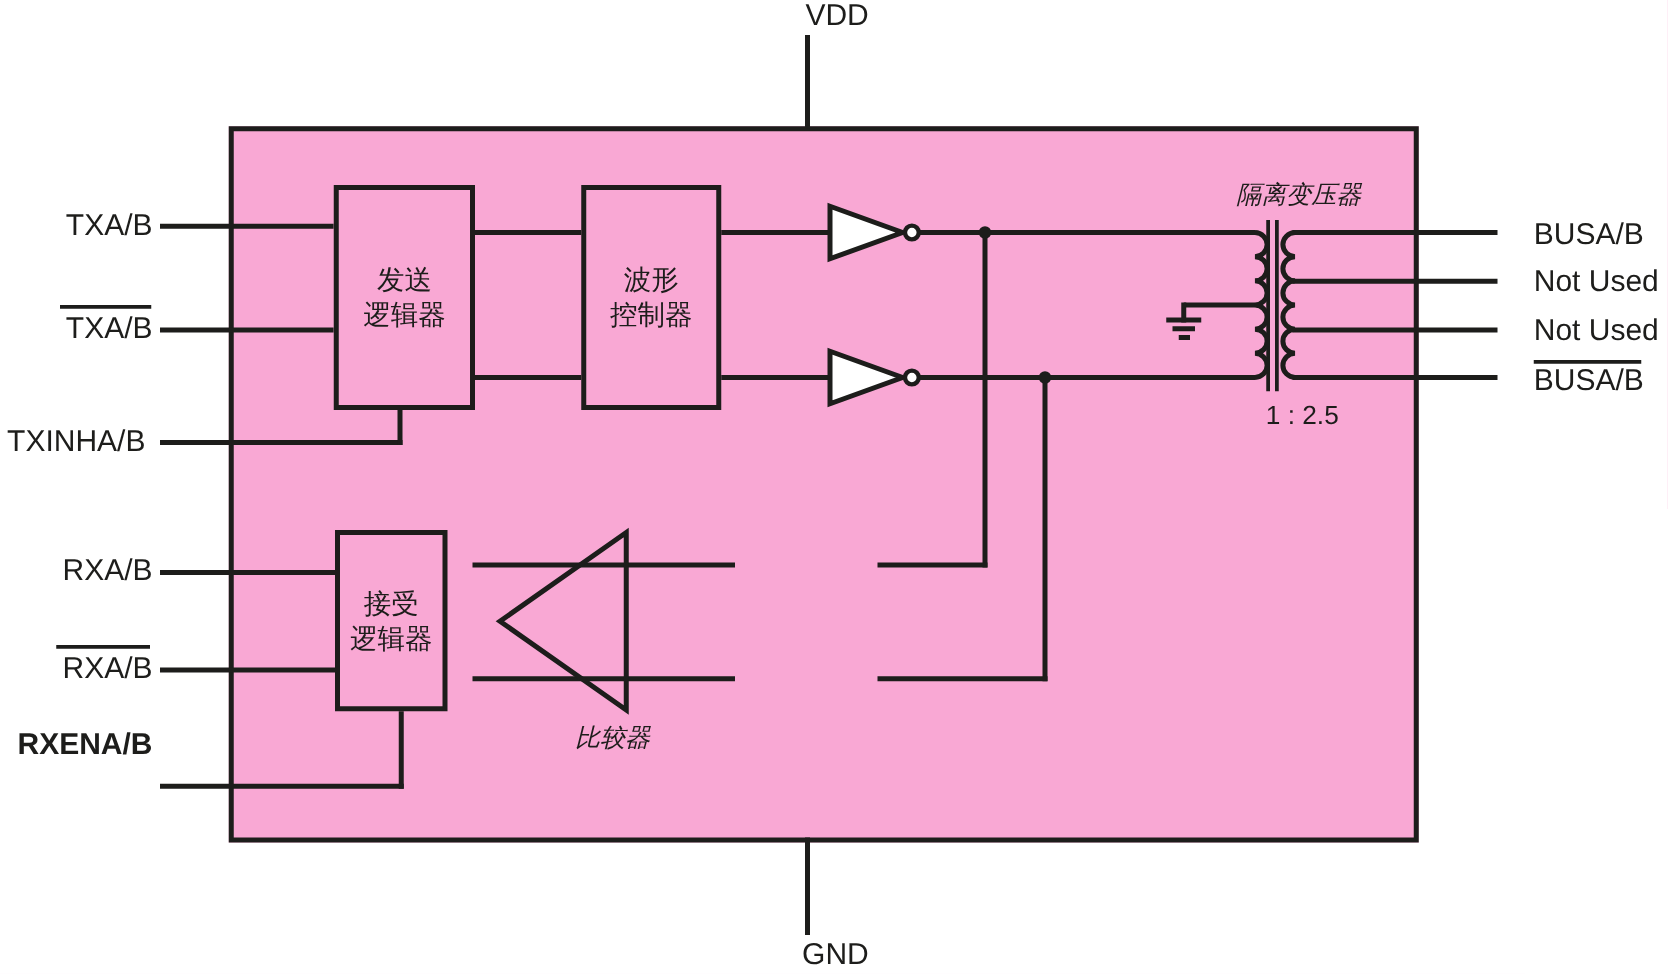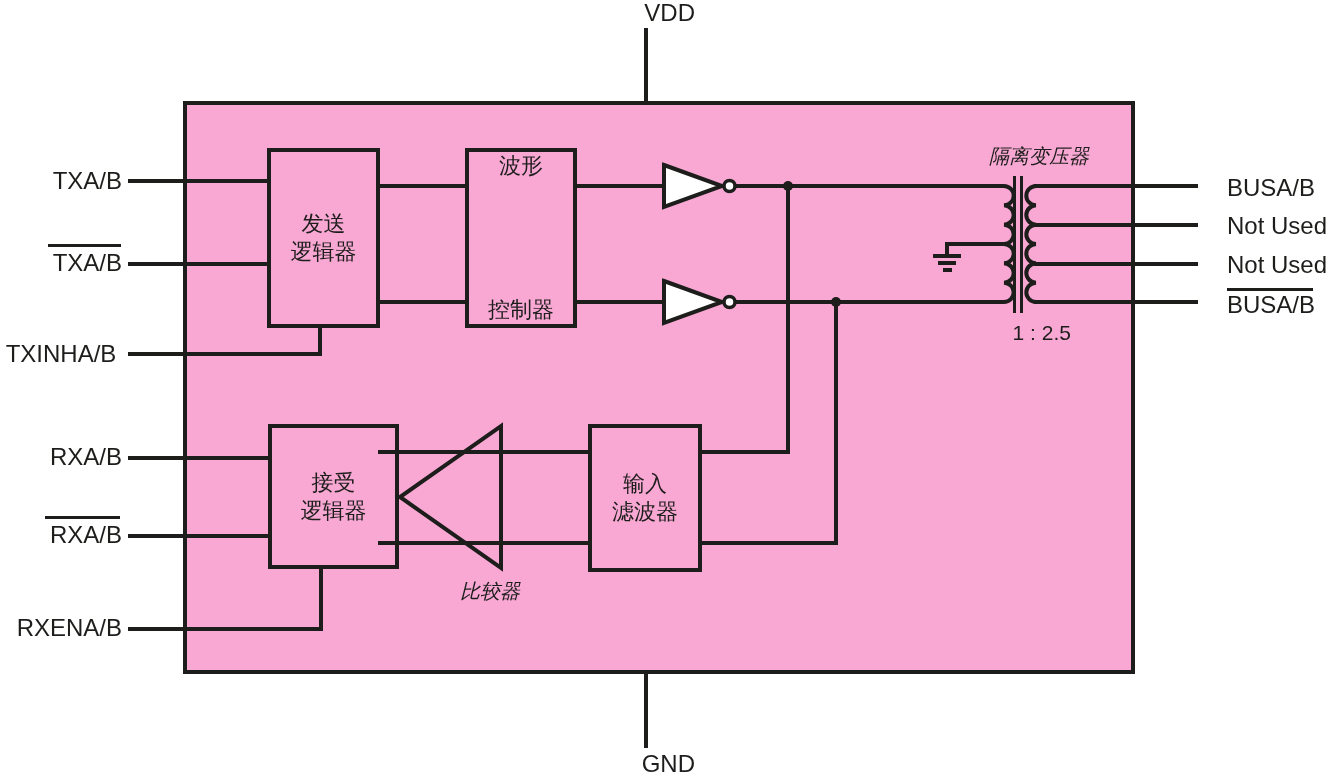--- a/index.html
+++ b/index.html
@@ -38,37 +38,33 @@
   <div class="h" style="left:128px;top:627px;width:195px;"></div>
   <div class="v" style="left:319px;top:565px;height:66px;"></div>
 
   <div class="lbl lbl-left" style="top:169px;">TXA/B</div>
   <div class="h thin" style="left:48px;top:244px;width:73px;"></div>
   <div class="lbl lbl-left" style="top:251px;">TXA/B</div>
   <div class="lbl lbl-left" style="top:342px;text-align:center;">TXINHA/B</div>
   <div class="lbl lbl-left" style="top:445px;">RXA/B</div>
   <div class="h thin" style="left:45px;top:516px;width:75px;"></div>
   <div class="lbl lbl-left" style="top:523px;">RXA/B</div>
-  <div class="lbl lbl-left" style="top:616px;">RXENA/B</div>
+  <div class="lbl lbl-left" style="top:584px;font-weight:bold;">RXENA/B</div>
 
   <div class="box" style="left:267px;top:148px;width:113px;height:180px;">
     <div class="bl">发送</div>
     <div class="bl">逻辑器</div>
   </div>
-  <div class="box" style="left:465px;top:148px;width:112px;height:180px;justify-content:space-between;">
+  <div class="box" style="left:465px;top:148px;width:112px;height:180px;">
     <div class="bl">波形</div>
     <div class="bl">控制器</div>
   </div>
-  <div class="box" style="left:268px;top:424px;width:131px;height:145px;">
+  <div class="box" style="left:268px;top:424px;width:90px;height:145px;">
     <div class="bl">接受</div>
     <div class="bl">逻辑器</div>
-  </div>
-  <div class="box" style="left:588px;top:424px;width:114px;height:148px;">
-    <div class="bl">输入</div>
-    <div class="bl">滤波器</div>
   </div>
 
   <div class="h" style="left:380px;top:184px;width:85px;"></div>
   <div class="h" style="left:380px;top:300px;width:85px;"></div>
   <div class="h" style="left:577px;top:184px;width:87px;"></div>
   <div class="h" style="left:577px;top:300px;width:87px;"></div>
   <div class="h" style="left:736px;top:184px;width:268px;"></div>
   <div class="h" style="left:736px;top:300px;width:268px;"></div>
   <div class="v" style="left:786px;top:184px;height:270px;"></div>
   <div class="v" style="left:834px;top:300px;height:245px;"></div>

